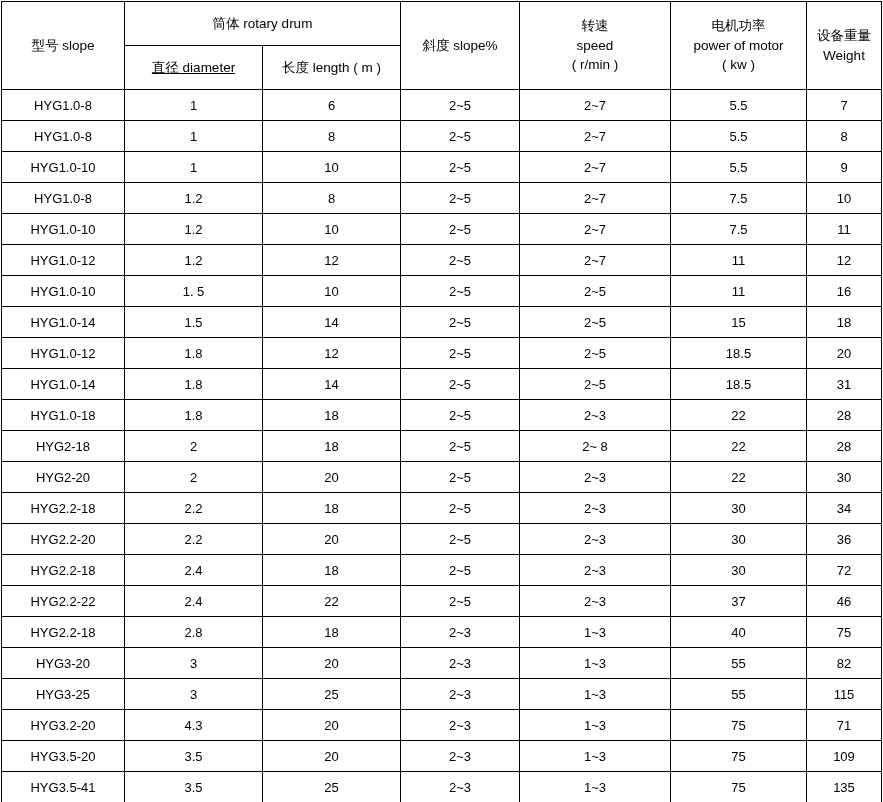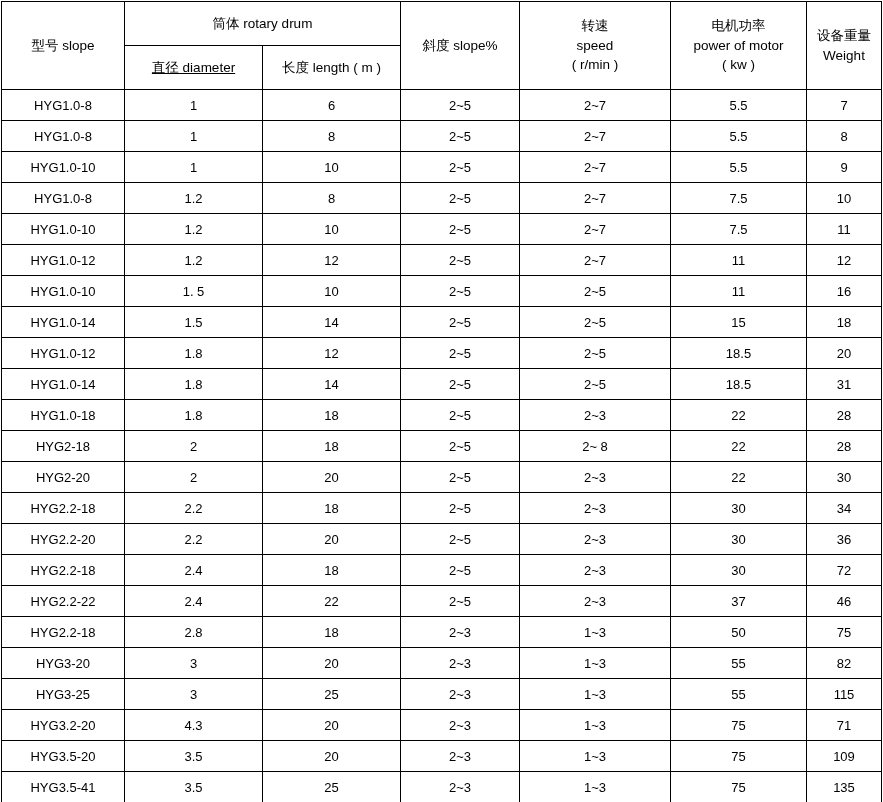--- a/index.html
+++ b/index.html
@@ -230,21 +230,21 @@
         <td>2~3</td>
         <td>37</td>
         <td>46</td>
       </tr>
       <tr>
         <td class="col-model">HYG2.2-18</td>
         <td>2.8</td>
         <td>18</td>
         <td>2~3</td>
         <td>1~3</td>
-        <td>50</td>
+        <td>40</td>
         <td>75</td>
       </tr>
       <tr>
         <td class="col-model">HYG3-20</td>
         <td>3</td>
         <td>20</td>
         <td>2~3</td>
         <td>1~3</td>
         <td>55</td>
         <td>82</td>

